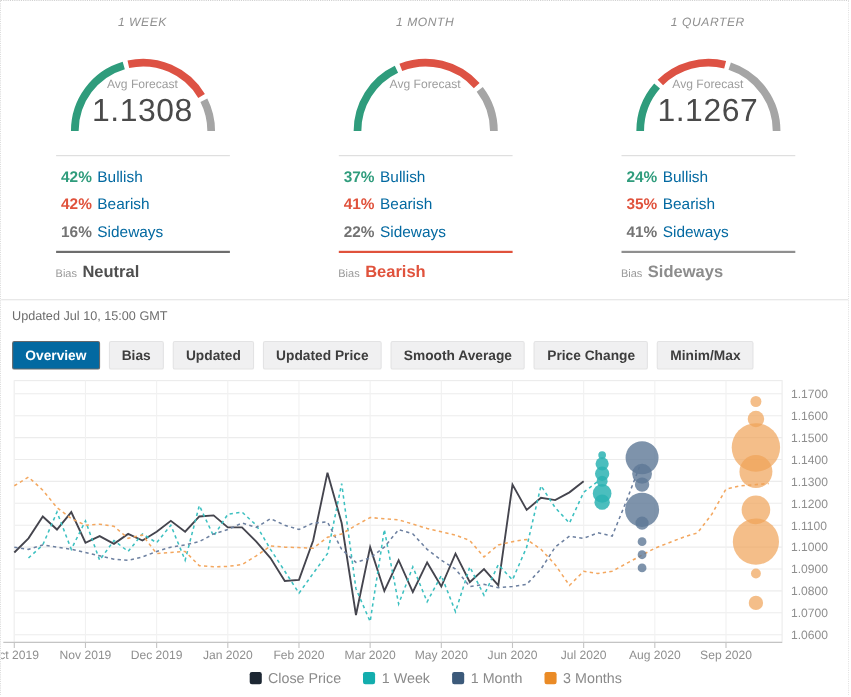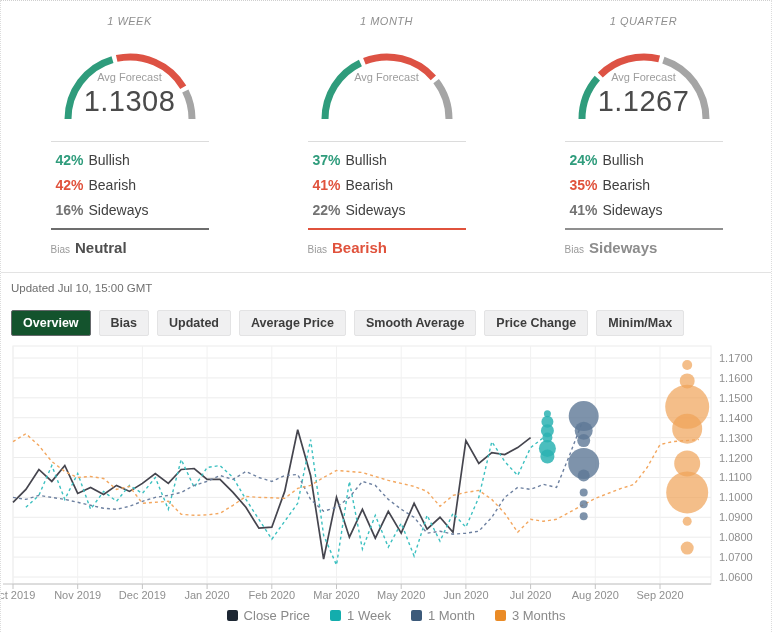--- a/index.html
+++ b/index.html
@@ -14,31 +14,31 @@
   .gauge-center{position:absolute;left:0;top:0;width:100%;text-align:center;}
   .avg-label{font-size:11px;color:#9d9d9d;margin-top:42px;}
   .avg-value{font-size:29px;color:#4a4a4a;margin-top:2px;letter-spacing:.5px;}
   .stats{width:158px;margin:14px auto 0;}
   .stats-sep{border-top:1px solid #dcdcdc;margin-bottom:5px;}
   .stat-row{display:flex;align-items:center;height:25px;font-size:14px;text-align:center;}
   .pct{font-weight:bold;width:38px;}
   .c-bull{color:#2f9c7c;}
   .c-bear{color:#e0523c;}
   .c-side{color:#737373;}
-  .stat-label{color:#404040;}
+  .stat-label{color:#0369a1;}
   .stats-underline{height:2px;background:#6d6d6d;margin-top:6px;}
   .bias-row{margin-top:9px;display:flex;align-items:baseline;}
   .bias-label{font-size:10px;color:#9a9a9a;margin-right:5px;}
   .bias-value{font-size:15px;font-weight:bold;color:#4f4f4f;}
   
   .full-sep{border-top:1px solid #e3e3e3;margin-top:16px;}
   .updated{font-size:11.5px;color:#6e6e6e;padding:9px 0 0 10px;}
   .tabs{display:flex;gap:8px;margin:16px 0 0 10px;}
   .tab{font-size:12.5px;font-weight:bold;color:#3d3d3d;background:#f0f0f1;border:1px solid #e3e3e4;border-radius:2px;padding:5px 11px;cursor:pointer;font-family:"Liberation Sans",sans-serif;}
-  .tab.active{background:#14532d;border-color:#65686b;color:#fff;}
+  .tab.active{background:#0369a1;border-color:#65686b;color:#fff;}
   
   .chart-wrap{margin-top:8px;}
   svg text{font-family:"Liberation Sans",sans-serif;}
   .legend{display:flex;justify-content:center;gap:20px;margin-top:2px;font-size:13px;color:#8a8a8a;align-items:center;padding-left:20px;}
   .legend-item{display:flex;align-items:center;cursor:pointer;}
   .legend-swatch{width:11px;height:11px;border-radius:2px;margin-right:6px;display:inline-block;}
 </style>
 </head>
 <body>
 
@@ -152,21 +152,21 @@
 
   </div>
 
   <div class="full-sep"></div>
   <div class="updated">Updated Jul 10, 15:00 GMT</div>
 
   <div class="tabs" id="tabs">
       <button class="tab active">Overview</button>
       <button class="tab">Bias</button>
       <button class="tab">Updated</button>
-      <button class="tab">Average Price</button>
+      <button class="tab">Updated Price</button>
       <button class="tab">Smooth Average</button>
       <button class="tab">Price Change</button>
       <button class="tab">Minim/Max</button>
     </div>
 
   <div class="chart-wrap">
     <svg id="chart-svg" width="774" height="258">
         <rect x="12" y="2" width="698" height="238" fill="none" stroke="#ececec"></rect>
         <line x1="12" y1="14" x2="710" y2="14" stroke="#ececec"></line>
         <line x1="12" y1="33.90909090909095" x2="710" y2="33.90909090909095" stroke="#ececec"></line>

